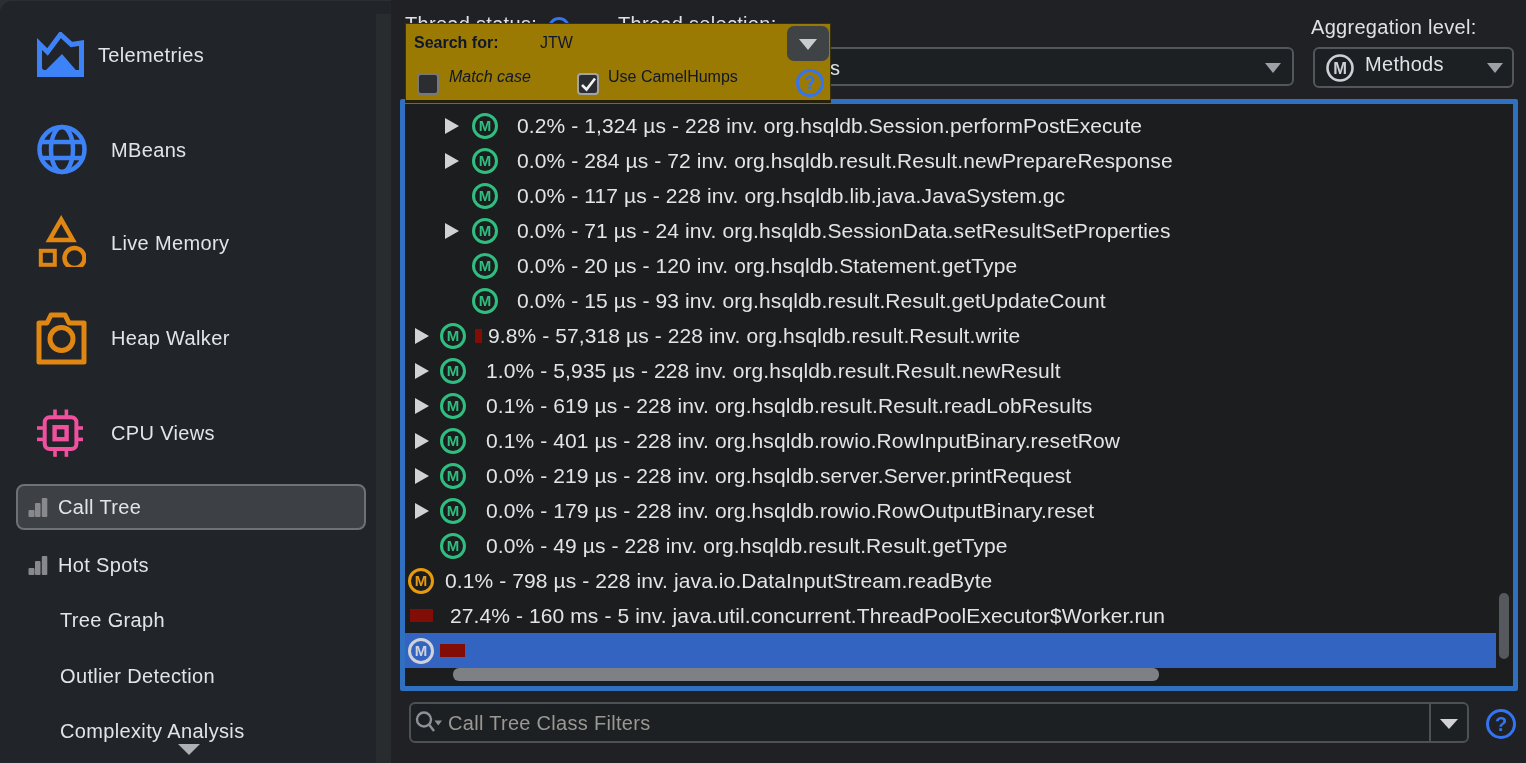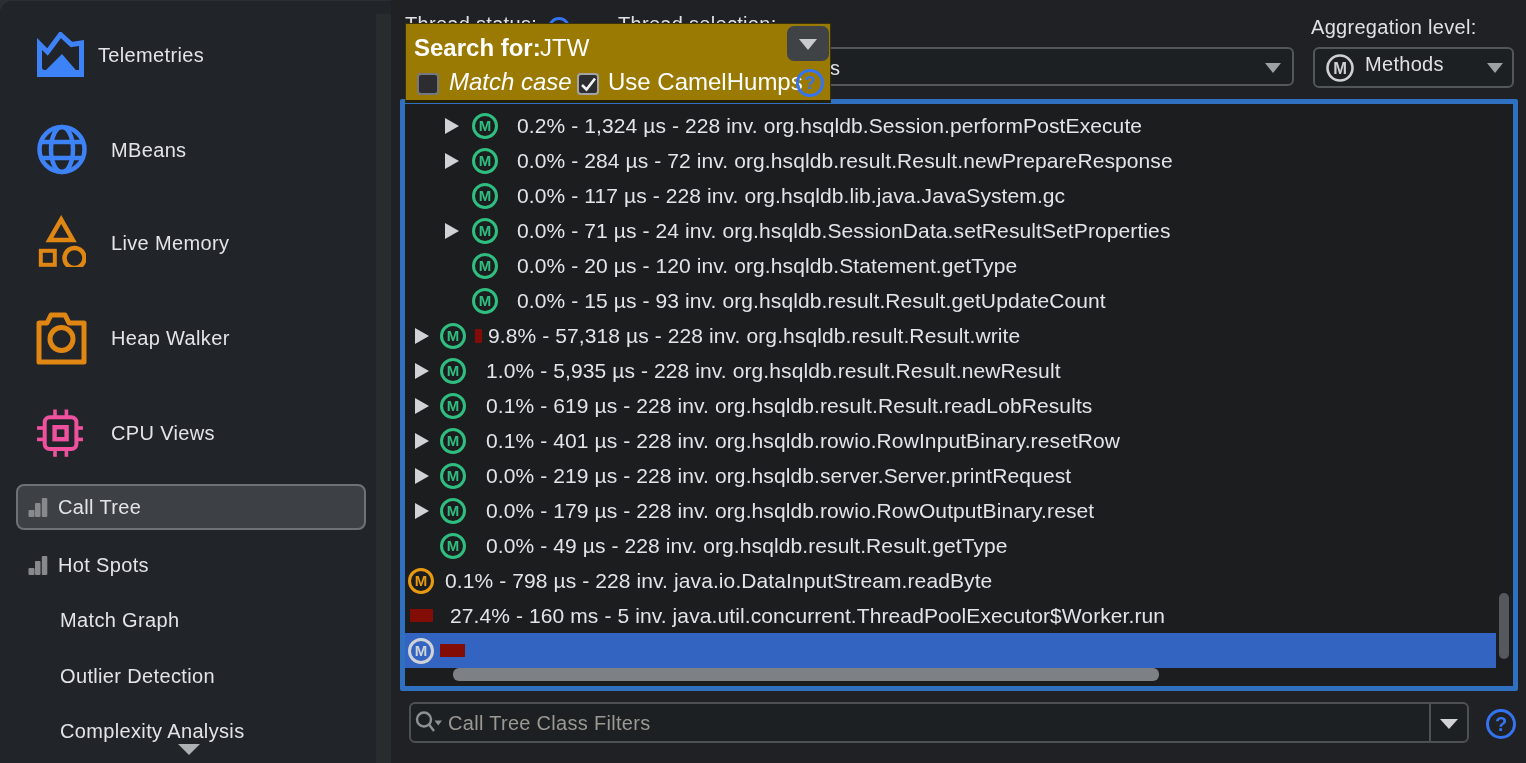--- a/index.html
+++ b/index.html
@@ -17,21 +17,21 @@
   
   .toplabel { position:absolute; color:#dfe1e5; font-size:20px; letter-spacing:0.3px; white-space:nowrap; }
   .combo { position:absolute; background:#1d2023; border:2px solid #53565a; border-radius:6px; }
   .cdarrow { position:absolute; width:0; height:0; border-left:8px solid transparent;
     border-right:8px solid transparent; border-top:10px solid #9da0a4; }
   .qcirc { position:absolute; border:3px solid #3574f0; border-radius:50%;
     color:#3574f0; font-weight:bold; text-align:center; }
   
   #overlay { position:absolute; left:405px; top:23px; width:426px; height:80px;
     background:#9b7a04; border:1px solid #3a3208; border-bottom:3px solid #262008; z-index:30; }
-  #overlay .t { position:absolute; color:#ffffff; font-size:24px; white-space:nowrap; }
+  #overlay .t { position:absolute; color:#0f172a; font-size:16px; white-space:nowrap; }
   .chk { position:absolute; width:22px; height:22px; background:#2b2d31;
     border:2px solid #75787c; border-radius:4px; }
   
   #panel { position:absolute; left:400px; top:99px; width:1118px; height:592px;
     background:#1b1d1f; border:5px solid #3070c0; border-radius:2px; z-index:10; }
   .row { position:absolute; left:0; width:1109px; height:35px; display:flex;
     align-items:center; color:#e2e4e8; font-size:21px; letter-spacing:0.1px; white-space:nowrap; }
   .tri { width:0; height:0; border-top:8px solid transparent; border-bottom:8px solid transparent;
     border-left:14px solid #d0d2d5; flex:none; }
   .mic { flex:none; width:26px; height:26px; border-radius:50%; border:3px solid #2fbe7f;
@@ -104,21 +104,21 @@
 </svg>
 <div class="navitem" style="left:58px; top:496px;">Call Tree</div>
 
 <svg class="abs" style="left:28px; top:555px;" width="20" height="20" viewBox="0 0 20 20">
   <rect x="0.5" y="13" width="6" height="7" rx="1" fill="#87898d"></rect>
   <rect x="7" y="6" width="5.5" height="14" rx="1" fill="#87898d"></rect>
   <rect x="13.8" y="1" width="5.5" height="19" rx="1" fill="#87898d"></rect>
 </svg>
 <div class="navitem" style="left:58px; top:554px;">Hot Spots</div>
 
-<div class="navitem" style="left:60px; top:609px;">Match Graph</div>
+<div class="navitem" style="left:60px; top:609px;">Tree Graph</div>
 <div class="navitem" style="left:60px; top:665px;">Outlier Detection</div>
 <div class="navitem" style="left:60px; top:720px;">Complexity Analysis</div>
 
 <div class="abs" style="left:178px; top:744px; width:0; height:0;
   border-left:11px solid transparent; border-right:11px solid transparent;
   border-top:11px solid #aeb1b4;"></div>
 
 <div class="toplabel" style="left:405px; top:13px;">Thread status:</div>
 <div class="qcirc" style="left:548px; top:17px; width:22px; height:22px; font-size:15px; line-height:17px;">?</div>
 <div class="toplabel" style="left:618px; top:13px;">Thread selection:</div>

